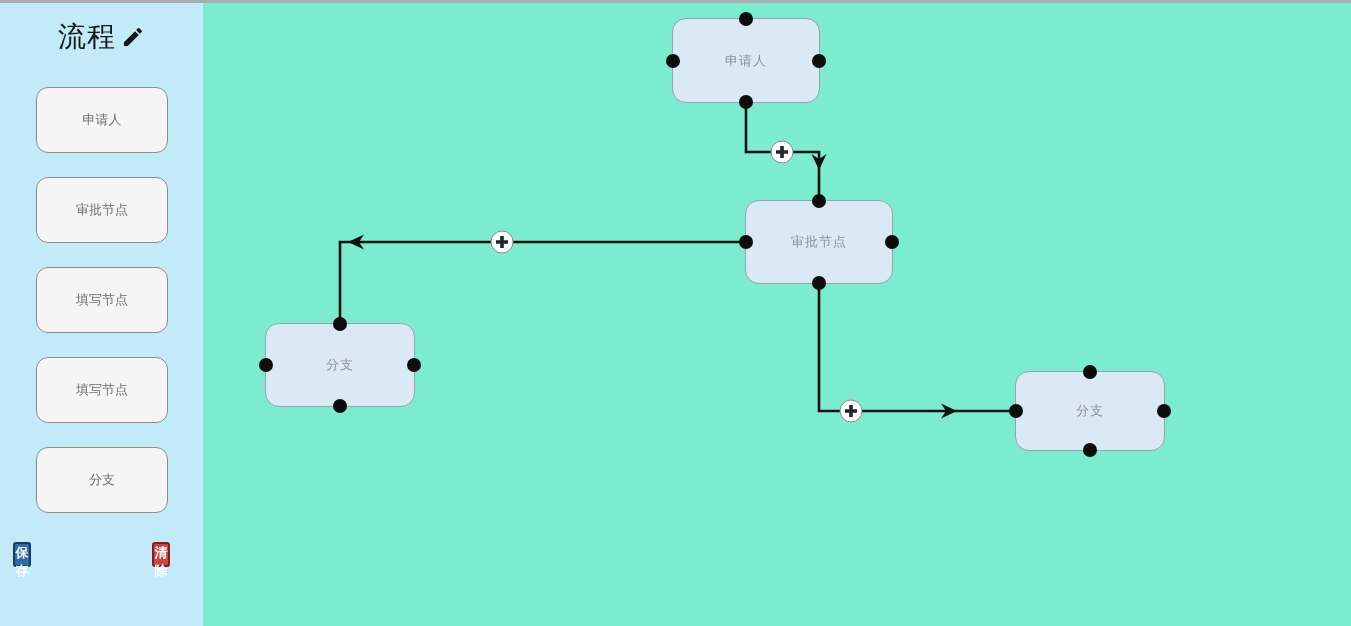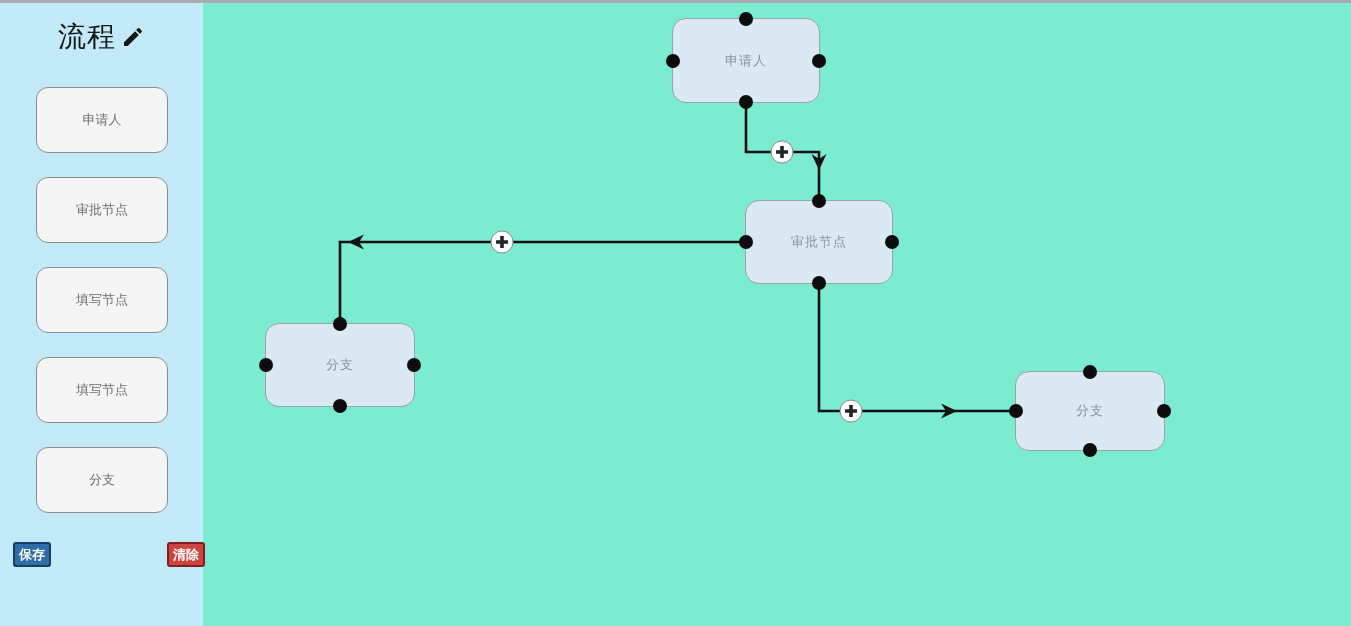--- a/index.html
+++ b/index.html
@@ -72,40 +72,39 @@
     align-items: center;
     justify-content: center;
     font-size: 13px;
     color: var(--palette-item-text, #6e6e6e);
     cursor: move;
   }
 
   .btn {
     position: absolute;
     top: 539px;
-    width: 38px;
+    width: 18px;
     height: 25px;
     font-size: 13px;
     font-weight: bold;
     color: #ffffff;
     border-radius: 3px;
     cursor: pointer;
     padding: 0;
     font-family: inherit;
   }
   .btn.save {
     left: 13px;
     background: var(--save-bg, #2f6da9);
     border: 2px solid var(--save-border, #173c63);
   }
   .btn.clear {
     left: 152px;
     background: var(--clear-bg, #cb4440);
     border: 2px solid var(--clear-border, #801f1d);
-    margin-left: 15px;
   }
 
   .flow-node {
     position: absolute;
     background: var(--node-fill, #dbe9f4);
     border: 1px solid var(--node-border, #98a2ab);
     border-radius: 14px;
     display: flex;
     align-items: center;
     justify-content: center;

